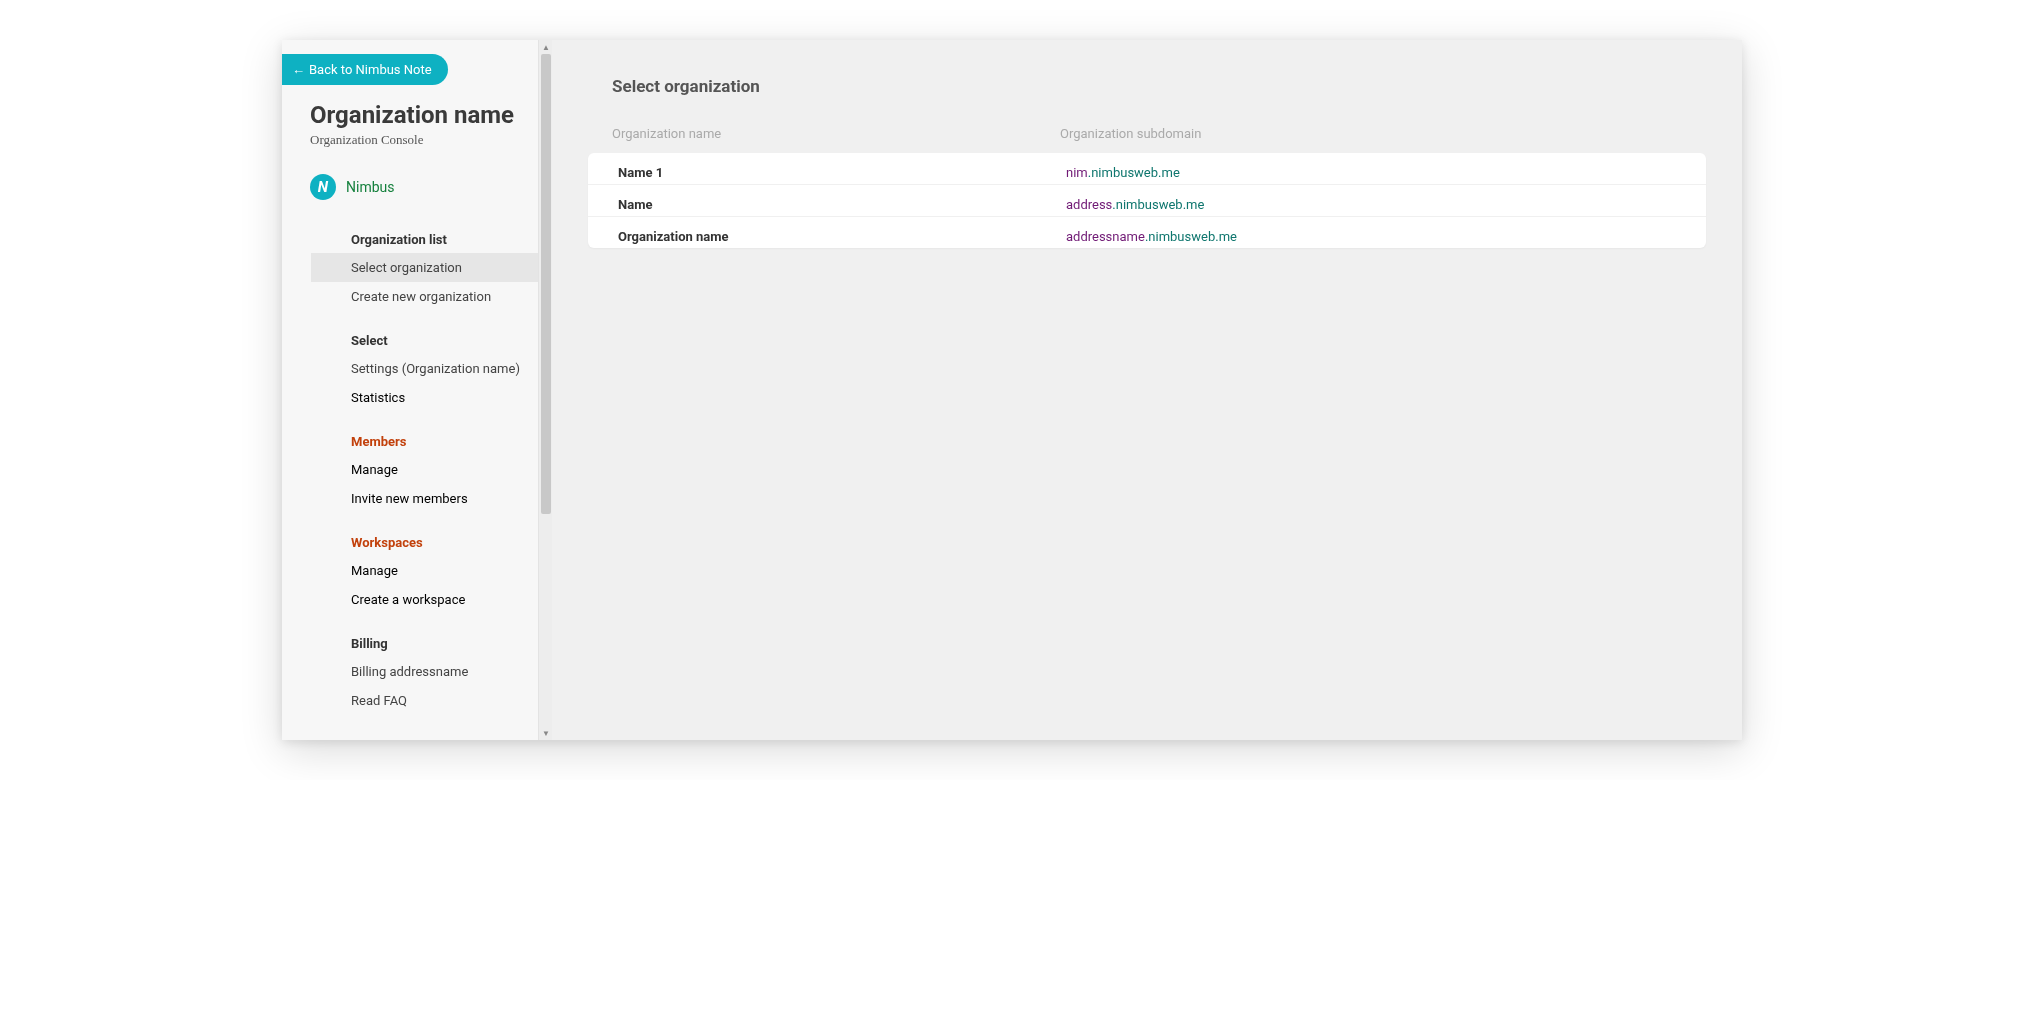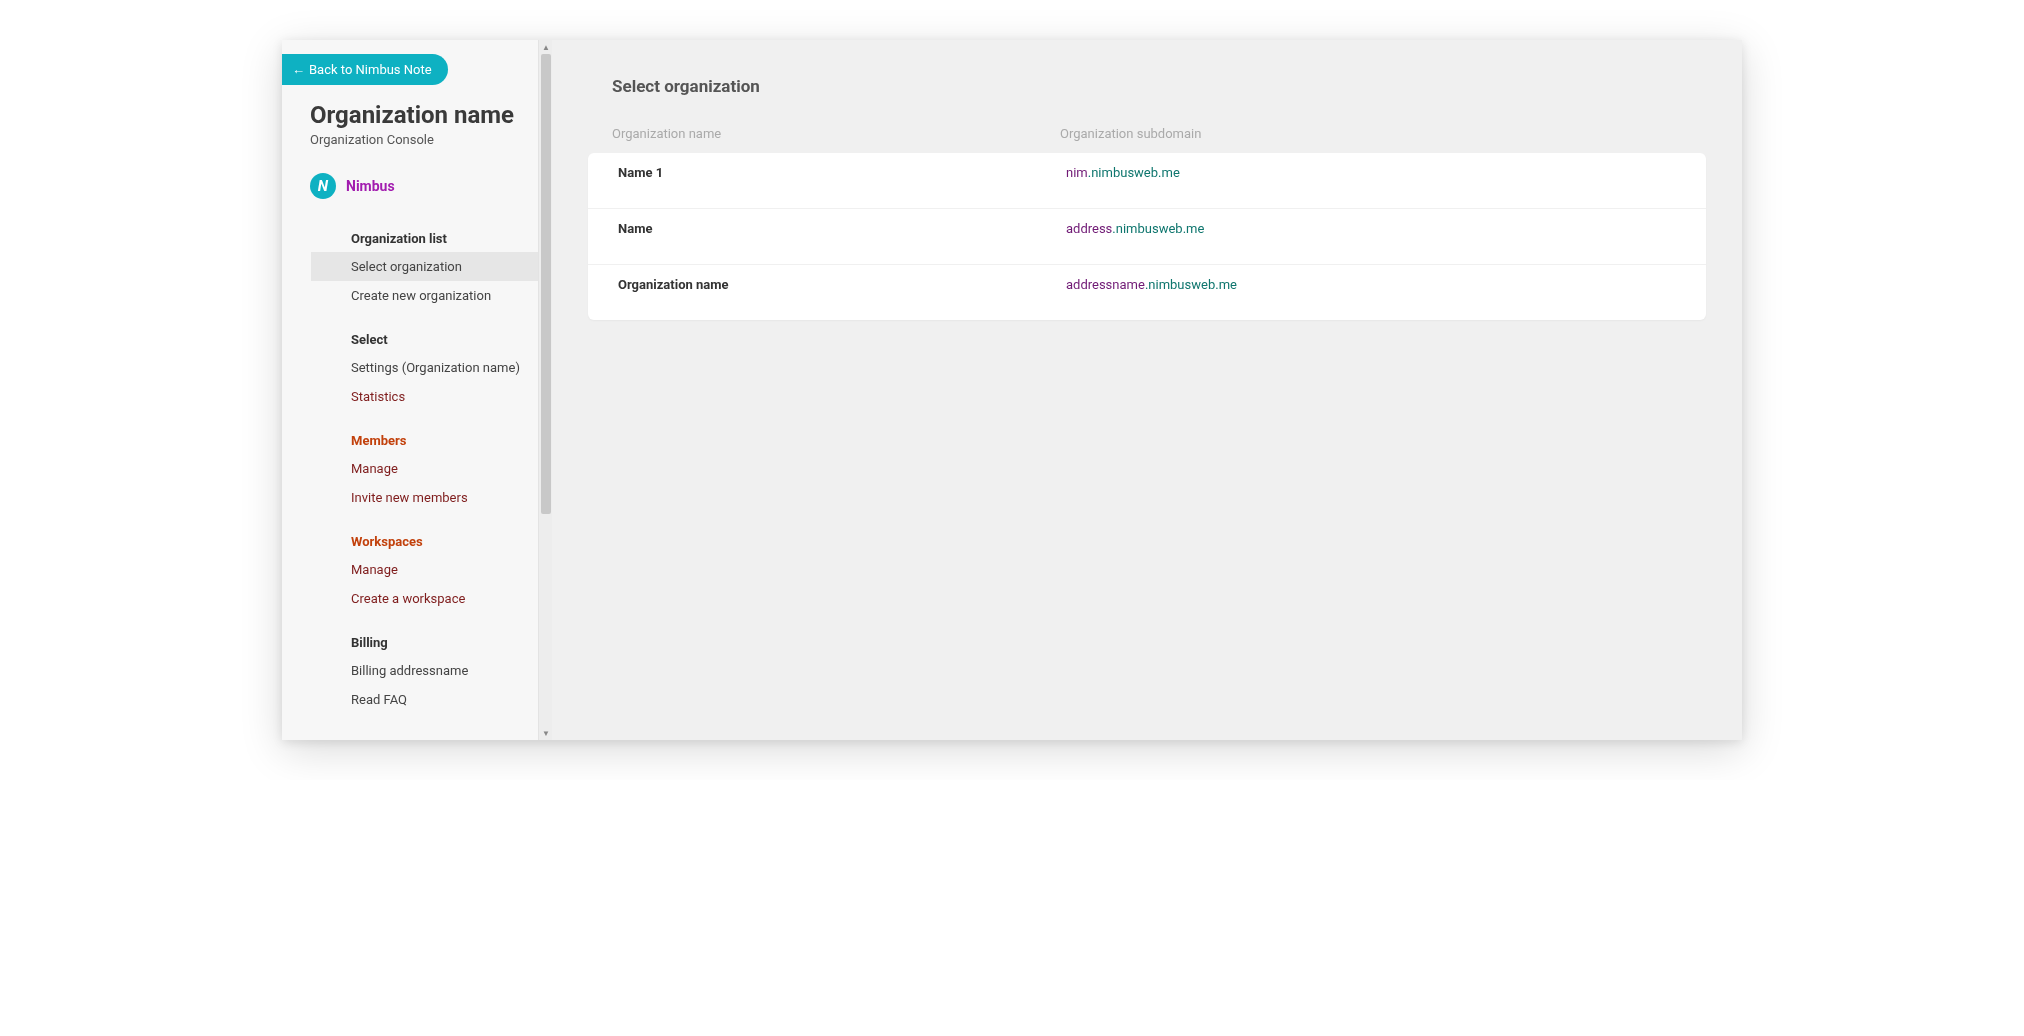--- a/index.html
+++ b/index.html
@@ -36,46 +36,46 @@
       border-bottom-right-radius: 20px;
       display: inline-flex;
       align-items: center;
       gap: 4px;
       cursor: pointer;
       margin-top: 14px;
     }
     .back-btn .arrow { font-size: 13px; line-height: 1; }
     .org-header { padding: 16px 24px 6px 28px; }
     .org-title { font-size: 24px; font-weight: 700; color: #3a3a3a; line-height: 1.2; }
-    .org-subtitle { font-size: 13px; color: #555; margin-top: 2px; }
+    .org-subtitle { font-size: 13px; color: #555; margin-top: 2px; font-family: Liberation Serif, serif; }
     .logo-row {
       display: flex; align-items: center; gap: 10px;
       padding: 20px 24px 12px 28px;
     }
     .logo-circle {
       width: 26px; height: 26px; border-radius: 50%;
       background: #0eb1c2; display: flex;
       align-items: center; justify-content: center;
       color: #fff; font-weight: 700; font-size: 15px;
       font-style: italic;
     }
-    .logo-text { font-size: 14px; color: #a21caf; font-weight: bold; }
+    .logo-text { font-size: 14px; color: #15803d; }
     .nav-section { padding: 14px 0 0 0; margin-left: 29px; }
     .nav-heading {
       font-size: 13px; font-weight: 700; color: #333;
       padding: 6px 24px 6px 40px;
     }
     .nav-heading.muted { color: #c2410c; }
     .nav-item {
       font-size: 13px; color: #444;
       padding: 7px 24px 7px 40px;
       cursor: pointer;
     }
     .nav-item.selected { background: #e6e6e6; }
-    .nav-item.muted { color: #7f1d1d; }
+    .nav-item.muted { color: #000000; }
     .nav-block { margin-bottom: 16px; }
     
     .scrollbar-track {
       position: absolute;
       top: 0; right: 0;
       width: 14px; height: 100%;
       background: #ededed;
       border-left: 1px solid #e3e3e3;
     }
     .scrollbar-up, .scrollbar-down {
@@ -112,21 +112,21 @@
     }
     .col-name { flex: 0 0 448px; }
     .col-sub { flex: 1; }
     .card {
       background: #fff;
       border-radius: 6px;
       box-shadow: 0 1px 2px rgba(0,0,0,0.04);
     }
     .row {
       display: flex;
-      padding: 12px 24px 28px 30px;
+      padding: 12px 24px 4px 30px;
       border-bottom: 1px solid #f0f0f0;
       font-size: 13px;
       align-items: center;
       cursor: pointer;
     }
     .row:last-child { border-bottom: none; }
     .row .col-name { font-weight: 700; color: #333; }
     .subdomain .prefix { color: #701a75; }
     .subdomain .suffix { color: #0f766e; }
   </style>

